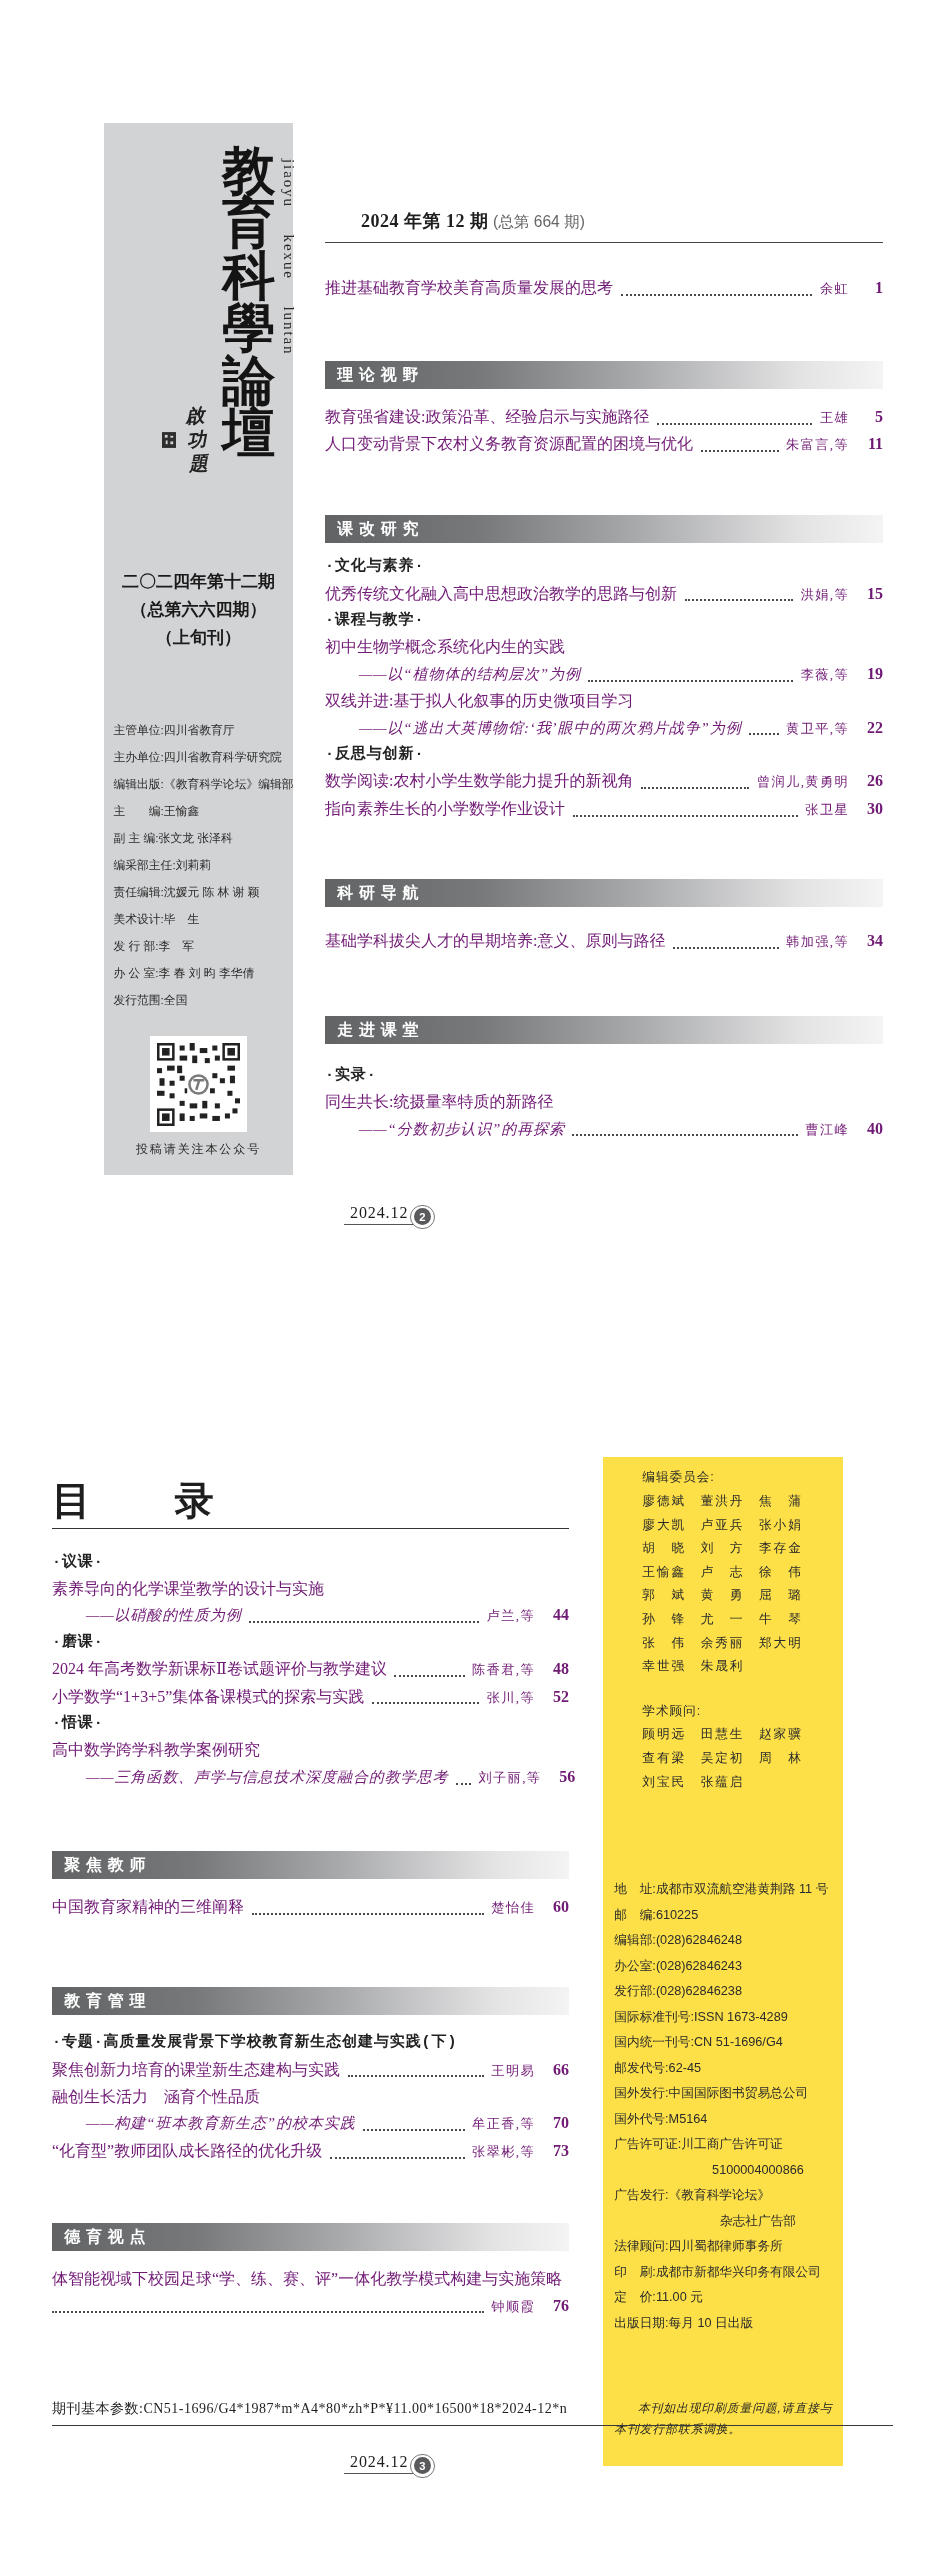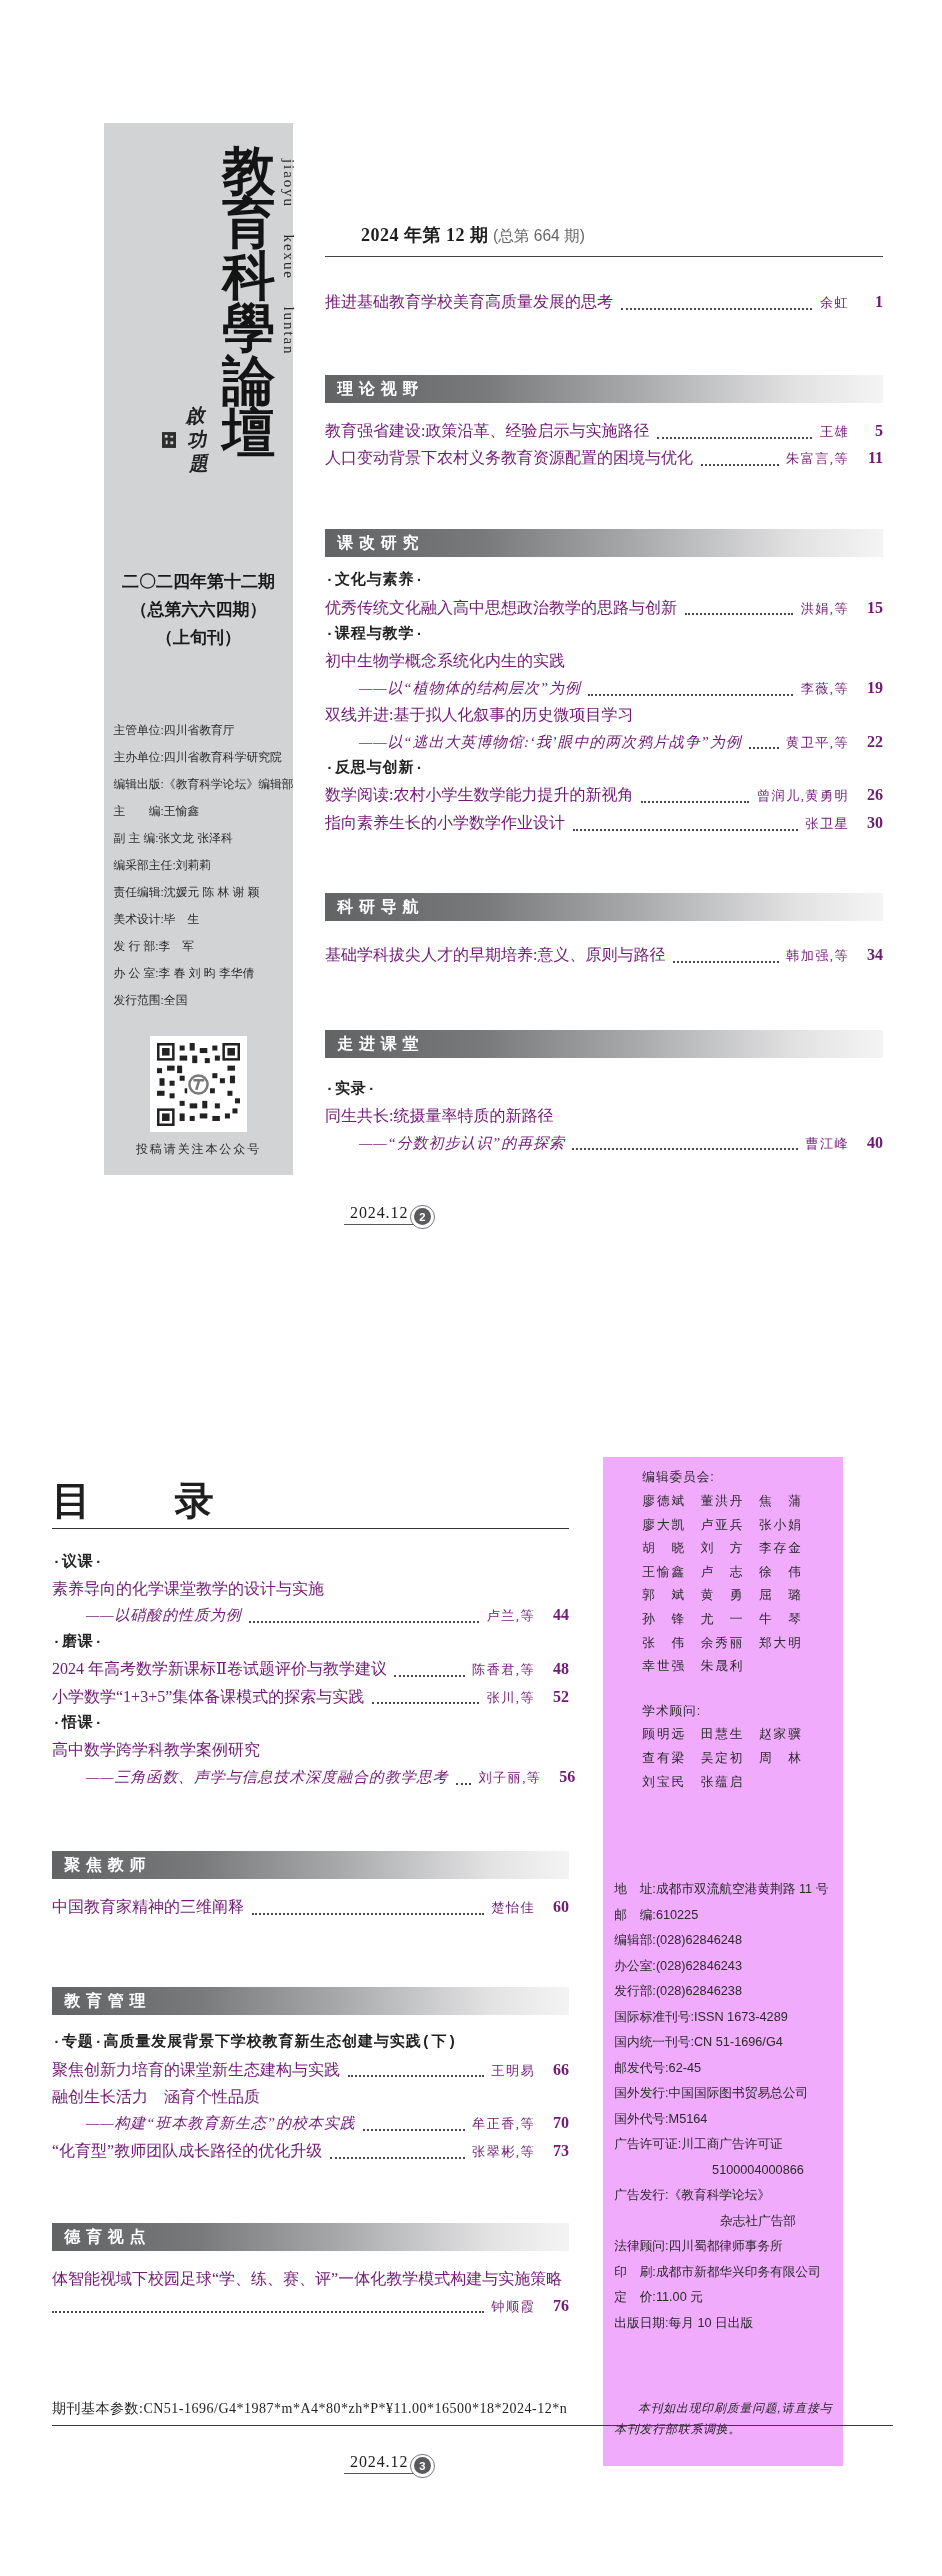--- a/index.html
+++ b/index.html
@@ -23,21 +23,21 @@
          font-weight:700;font-size:17px;line-height:28px;color:#1a1a1a;}
   .masthead{position:absolute;left:9.4px;top:594px;right:3.8px;
             font-family:"Liberation Sans","DejaVu Sans",sans-serif;
             font-size:11.8px;line-height:27px;color:#2b2b2b;white-space:nowrap;}
   .qr-block{position:absolute;left:0;top:913px;width:100%;text-align:center;}
   .qr{display:inline-block;background:#fff;padding:6.6px;line-height:0;}
   .qr-caption{margin-top:8.5px;font-family:"Liberation Sans","DejaVu Sans",sans-serif;
               font-size:12px;letter-spacing:1.9px;color:#2b2b2b;}
 
   
-  .col1{position:absolute;left:325px;top:223px;width:558px;}
+  .col1{position:absolute;left:325px;top:209px;width:558px;}
   .col2{position:absolute;left:52px;top:1482px;width:517px;}
   .col-header{font-size:18px;padding-left:36px;padding-bottom:9.4px;border-bottom:1.9px solid #454545;}
   .col-header strong{font-weight:700;letter-spacing:0.5px;}
   .col-header .light{font-family:"Liberation Sans","DejaVu Sans",sans-serif;
                      font-weight:400;font-size:15.6px;color:#666;}
   .toc-title{text-align:left;font-size:39px;font-weight:600;letter-spacing:1.9px;
              line-height:38px;padding-right:1.9px;}
   .toc-rule{border-bottom:1.9px solid #333;margin-top:7.5px;margin-bottom:21px;}
 
   .badge{height:28px;line-height:28px;padding-left:12.3px;color:#fff;font-weight:700;
@@ -59,21 +59,21 @@
   .footer{position:absolute;left:0;width:779px;display:flex;justify-content:center;align-items:center;}
   .f1{top:1199px;} .f2{top:2448px;}
   .fdate{font-size:16px;letter-spacing:0.9px;border-bottom:1.9px solid #555;padding:0 7.5px 1.9px 5.7px;}
   .fpage{width:22.6px;height:22.6px;border:1.9px solid #787878;border-radius:50%;background:#fff;
          display:flex;align-items:center;justify-content:center;margin-left:-5.7px;margin-top:5.7px;}
   .fpin{width:17px;height:17px;border-radius:50%;background:#5a5a5c;color:#fff;font-size:11.3px;
         font-weight:700;display:flex;align-items:center;justify-content:center;
         font-family:"Liberation Sans",sans-serif;}
 
   
-  .infobox{position:absolute;left:603px;top:1457px;width:240px;height:1009px;background:#f0abfc;
+  .infobox{position:absolute;left:603px;top:1457px;width:240px;height:1009px;background:#fde047;
            font-family:"Liberation Sans","DejaVu Sans",sans-serif;font-size:12.7px;color:#2b2b2b;}
   .ib-inner{padding:9.4px 9.4px 0 11.3px;}
   .ib-label{line-height:23.6px;padding-left:28px;letter-spacing:0.9px;}
   .ib-names{line-height:23.6px;padding-left:28px;letter-spacing:1.9px;white-space:nowrap;}
   .ib-line{line-height:25.5px;white-space:nowrap;}
   .ib-line.indent{padding-left:68px;text-align:center;}
   .ib-note{margin-top:62px;font-size:11.8px;line-height:1.8;font-style:italic;
            letter-spacing:0.9px;text-indent:2em;white-space:normal;color:#222;}
 
   .params{position:absolute;left:52px;top:2400px;width:841px;font-size:14px;

